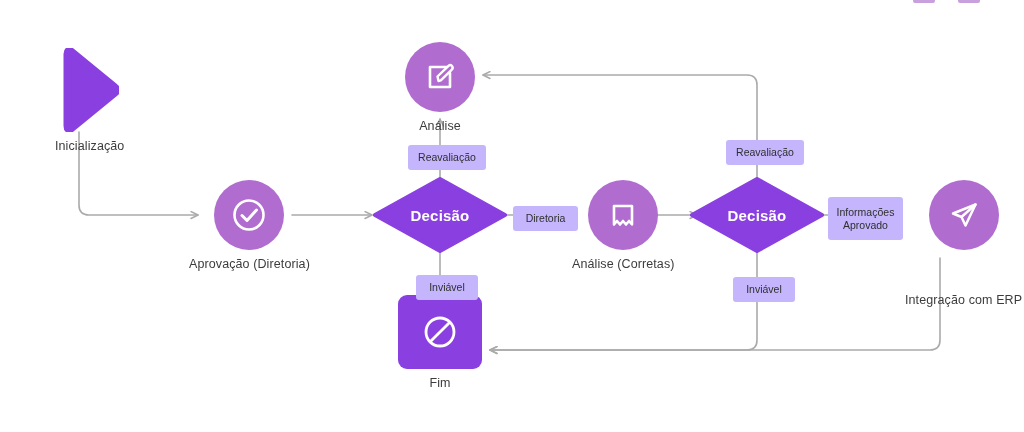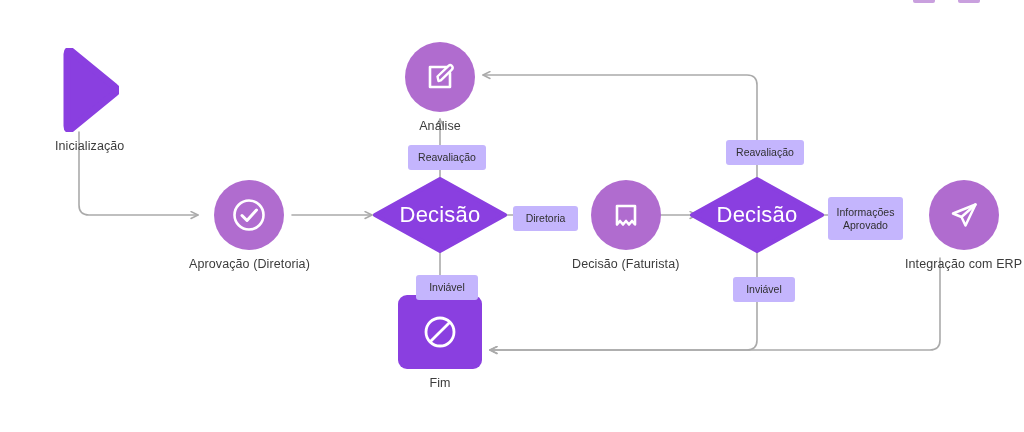--- a/index.html
+++ b/index.html
@@ -56,23 +56,24 @@
   }
   .diamond-wrap {
     position: absolute;
     display: flex;
     align-items: center;
     justify-content: center;
   }
   .diamond-text {
     position: relative;
     color: #ffffff;
-    font-size: 22px;
+    font-size: 15px;
     z-index: 2;
     letter-spacing: 0.2px;
+    font-weight: bold;
   }
   .badge {
     position: absolute;
     background: #c4b5fd;
     color: #2f2f2f;
     font-size: 10.5px;
     line-height: 13px;
     border-radius: 3px;
     padding: 3px 7px;
     text-align: center;
@@ -158,31 +159,31 @@
     </div>
     <div class="node-label">Análise</div>
   </div>
 
   <div class="node" style="left:572px;top:180px;">
     <div class="shape circle" style="width:70px;height:70px;">
       <svg class="icon" width="40" height="40" viewBox="0 0 40 40">
         <path d="M11,11 L29,11 L29,29.5 L26,26 L23,29.5 L20,26 L17,29.5 L14,26 L11,29.5 Z" fill="none" stroke="#ffffff" stroke-width="2.6" stroke-linejoin="round"></path>
       </svg>
     </div>
-    <div class="node-label">Decisão (Faturista)</div>
+    <div class="node-label">Análise (Corretas)</div>
   </div>
 
   <div class="diamond-wrap" style="left:690px;top:177px;width:134px;height:76px;">
     <svg class="edge-layer" style="width:134px;height:76px;position:absolute;left:0;top:0;" viewBox="0 0 134 76">
       <path d="M67,2 L132,38 L67,74 L2,38 Z" fill="#8a3fe0" stroke="#8a3fe0" stroke-width="4" stroke-linejoin="round"></path>
     </svg>
     <span class="diamond-text">Decisão</span>
   </div>
 
-  <div class="node" style="left:905px;top:180px;">
+  <div class="node" style="left:905px;top:180px;gap:36px;">
     <div class="shape circle" style="width:70px;height:70px;">
       <svg class="icon" width="40" height="40" viewBox="0 0 40 40">
         <path d="M31.5,9.5 L9,18.5 L17.5,22 L21.5,30.5 Z" fill="none" stroke="#ffffff" stroke-width="2.5" stroke-linejoin="round"></path>
         <path d="M31.5,9.5 L17.5,22" fill="none" stroke="#ffffff" stroke-width="2.5" stroke-linecap="round"></path>
       </svg>
     </div>
     <div class="node-label">Integração com ERP</div>
   </div>
 
   <div class="node" style="left:398px;top:295px;">

